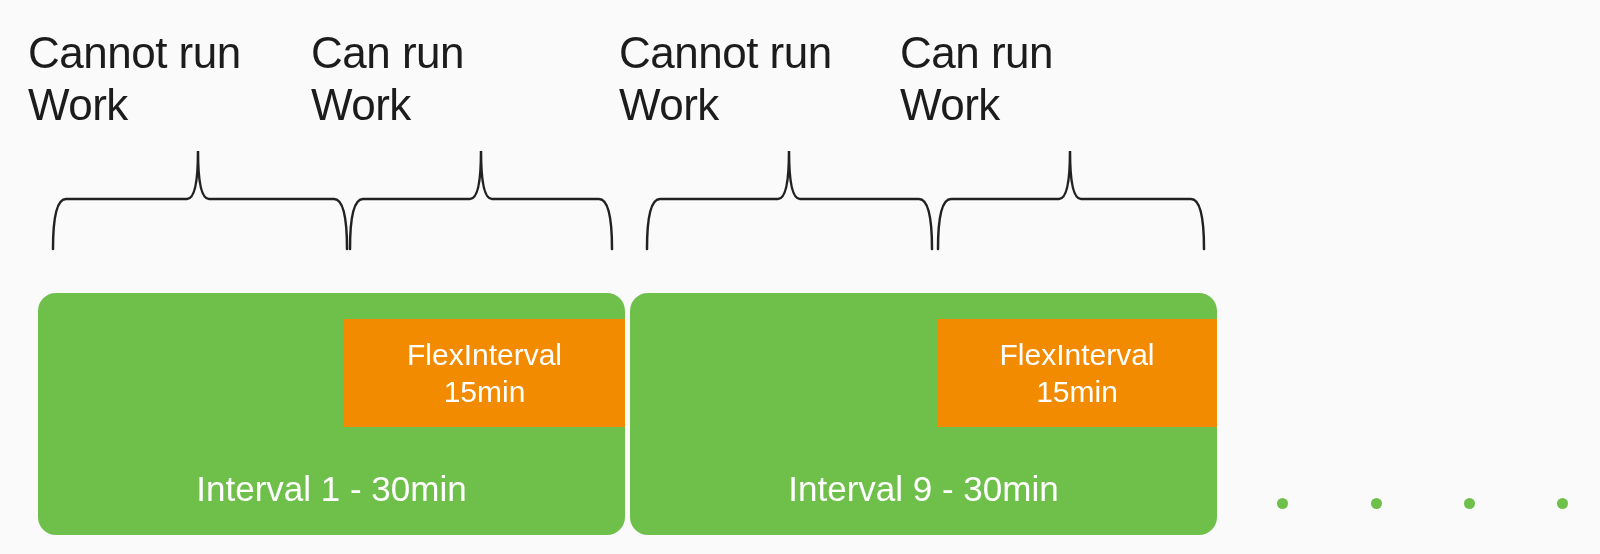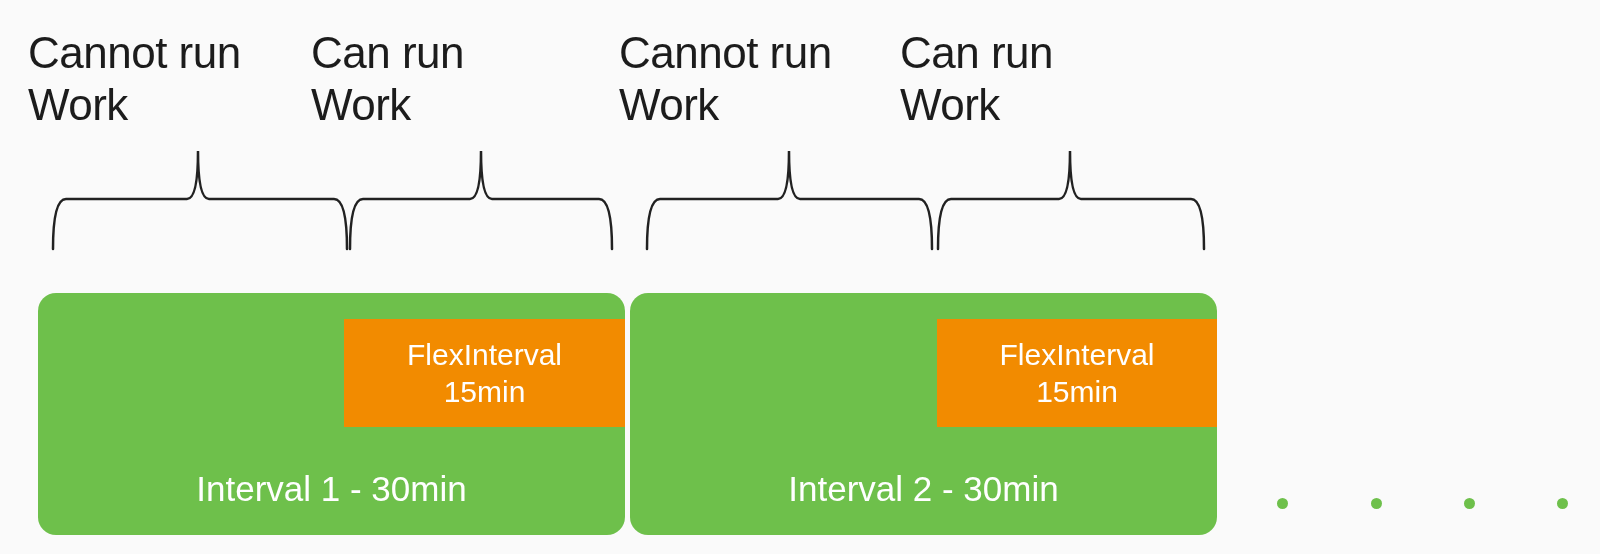--- a/index.html
+++ b/index.html
@@ -124,21 +124,21 @@
 
   <div class="interval-box interval-box-1">
     <div class="flex-box flex-box-1">FlexInterval
 15min</div>
     <div class="interval-label">Interval 1 - 30min</div>
   </div>
 
   <div class="interval-box interval-box-2">
     <div class="flex-box flex-box-2">FlexInterval
 15min</div>
-    <div class="interval-label">Interval 2 - 30min</div>
+    <div class="interval-label">Interval 9 - 30min</div>
   </div>
 
   <div class="dots">
     <div class="dot dot-1"></div>
     <div class="dot dot-2"></div>
     <div class="dot dot-3"></div>
     <div class="dot dot-4"></div>
   </div>
 
 </div>

